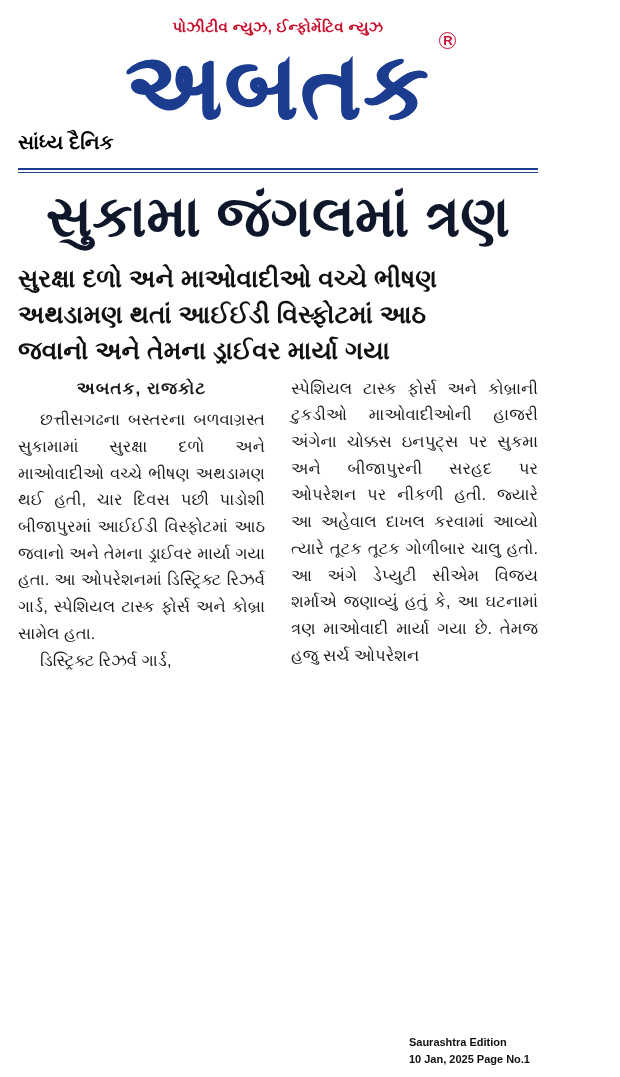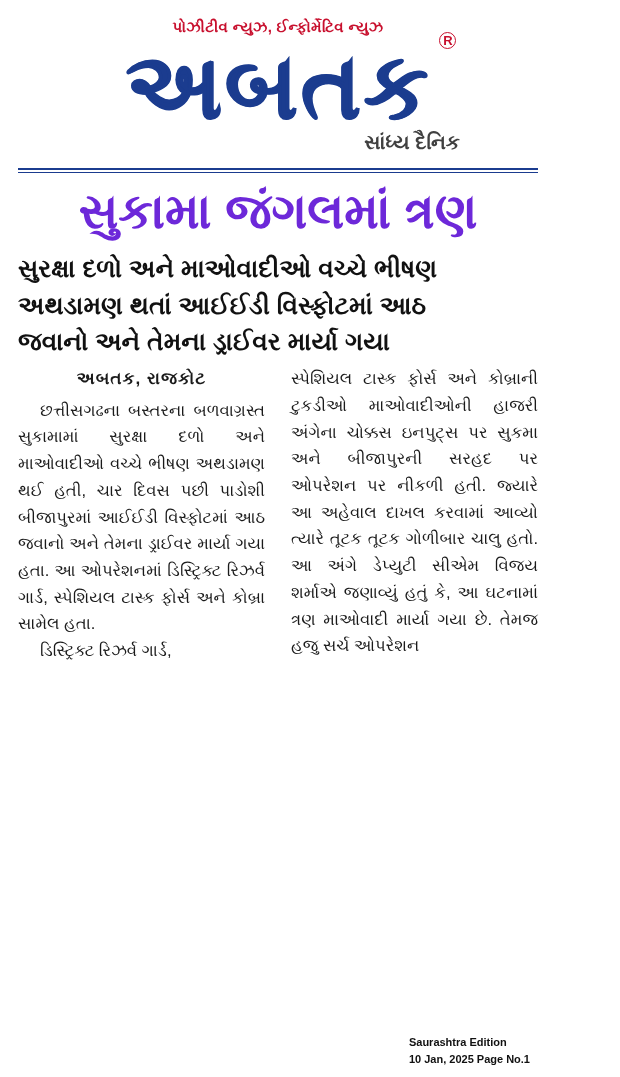--- a/index.html
+++ b/index.html
@@ -54,44 +54,44 @@
     color: #c8102e;
     border: 1px solid #c8102e;
     border-radius: 50%;
     width: 15px;
     height: 15px;
     line-height: 15px;
     text-align: center;
     font-weight: bold;
   }
   .subtitle {
-    text-align: right;
-    color: #404040;
+    text-align: left;
+    color: #000000;
     font-weight: bold;
     font-size: 20px;
     padding-right: 78px;
     margin-top: -4px;
   }
   .rule {
     border: none;
     border-top: 2px solid #1b3c8f;
     margin: 14px 0 0 0;
   }
   .rule-thin {
     border: none;
     border-top: 1px solid #1b3c8f;
     margin: 2px 0 10px 0;
   }
 
   
   .headline {
     text-align: center;
-    color: #6d28d9;
+    color: #0f172a;
     font-weight: bold;
-    font-size: 49px;
+    font-size: 57px;
     line-height: 1.18;
     letter-spacing: 0px;
     margin: 8px 0 4px 0;
   }
   .subhead {
     text-align: left;
     color: #111;
     font-weight: bold;
     font-size: 25px;
     line-height: 1.45;

